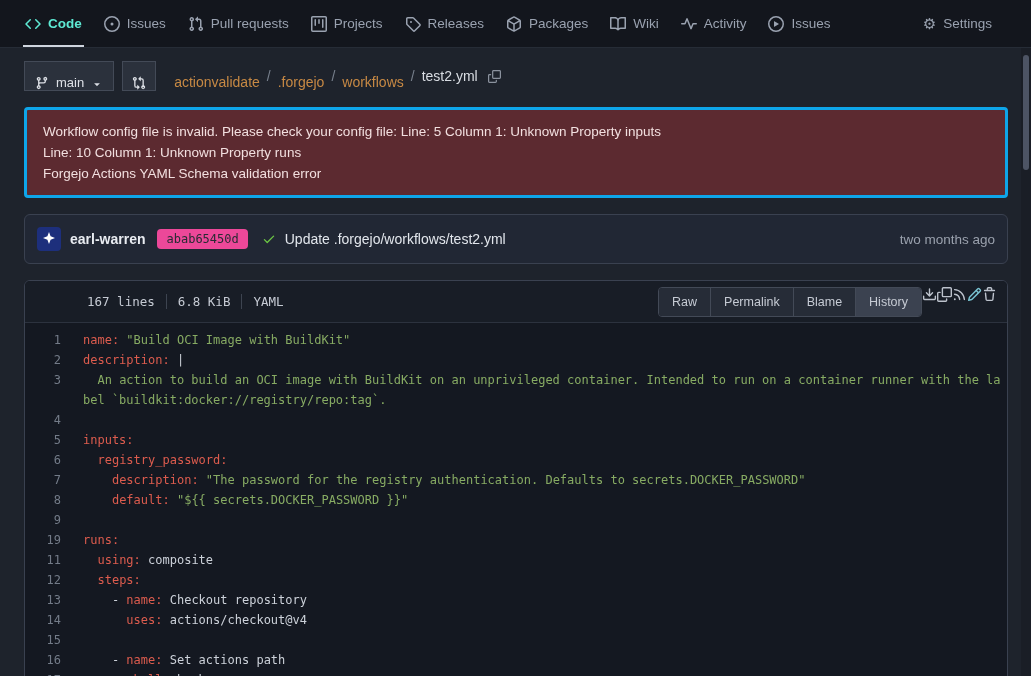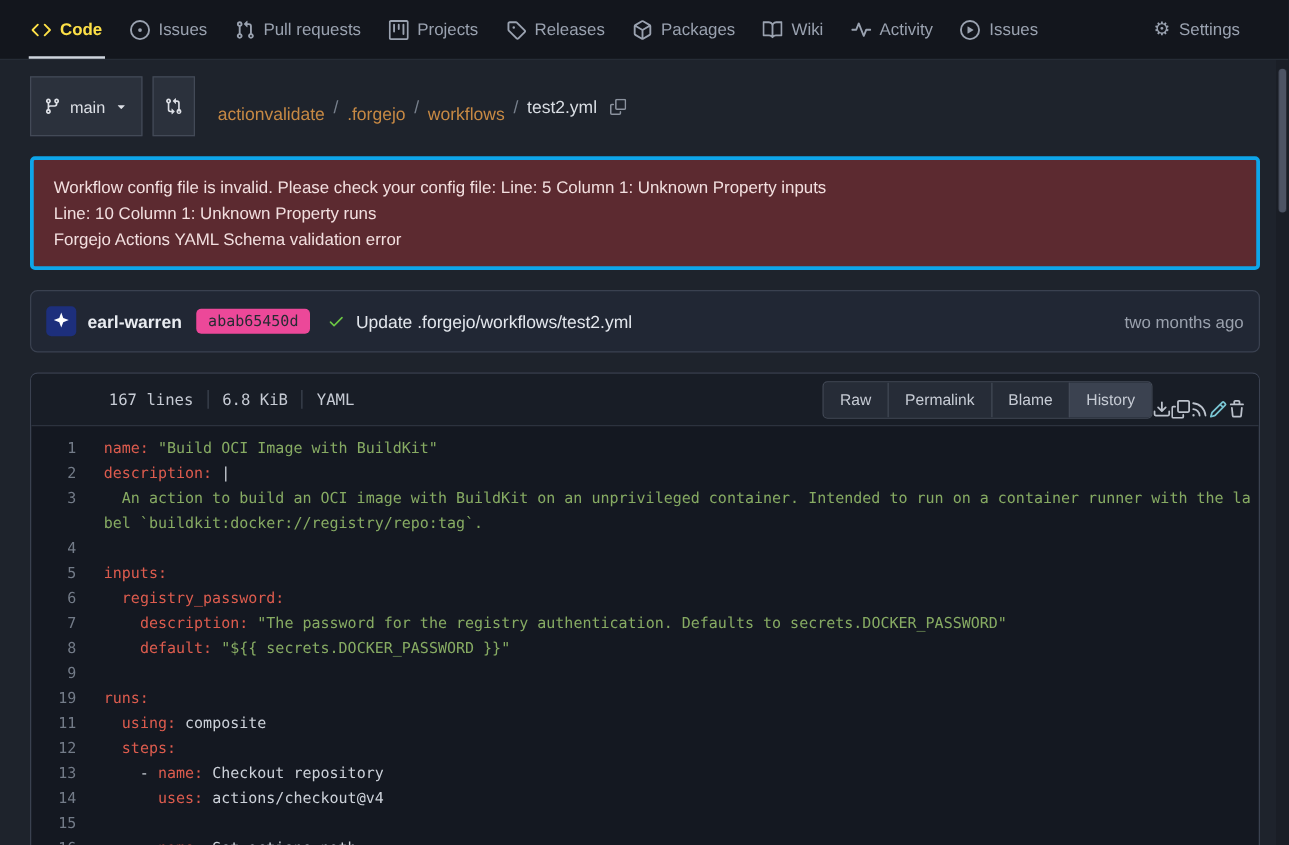--- a/index.html
+++ b/index.html
@@ -6,30 +6,30 @@
   html,body { width:1031px; height:676px; overflow:hidden; background:#1e232c;
               font-family:"Liberation Sans", sans-serif; }
   a { text-decoration:none; }
 
   
   .topnav { height:48px; background:#13161d; display:flex; align-items:stretch;
             padding:0 14px; border-bottom:1px solid #262c36; }
   .nav-item { display:flex; align-items:center; gap:7px; padding:0 11px;
               color:#9aa2b0; font-size:13.5px; cursor:pointer; position:relative; }
   .nav-item svg { width:16px; height:16px; flex:none; fill:currentColor; }
-  .nav-item.active { color:#fde047; font-weight:700; }
+  .nav-item.active { color:#5eead4; font-weight:700; }
   .nav-item.active::after { content:""; position:absolute; left:9px; right:9px; bottom:0;
                             height:2px; background:#cfd5de; }
   .nav-spacer { flex:1; }
   .glyph { font-size:15px; line-height:1; }
 
   
   .branch-bar { display:flex; align-items:center; margin:13px 23px 0 24px; gap:8px; }
   .btn { background:#2b313c; border:1px solid #434a57; border-radius:0; color:#dde0e6;
-         font-size:13px; display:inline-flex; align-items:center; gap:7px; height:48px;
+         font-size:13px; display:inline-flex; align-items:flex-end; gap:7px; height:30px;
          padding:0 10px; cursor:pointer; font-family:inherit; }
   .btn svg { width:14px; height:14px; fill:currentColor; }
   .compare-btn { width:34px; justify-content:center; }
   .breadcrumb { display:flex; align-items:center; gap:7px; font-size:14px;
                 margin-left:10px; color:#78808d; }
   .breadcrumb a { color:#c78944;margin-top:11px; }
   .breadcrumb .current { color:#d9dde3; }
   .copy-path { background:none; border:none; color:#8b929e; cursor:pointer;
                display:inline-flex; margin-left:3px; padding:0; }
   .copy-path svg { width:13px; height:13px; fill:currentColor; }
@@ -55,21 +55,21 @@
   .commit-time { margin-left:auto; color:#9aa1ad; font-size:13.5px; }
 
   
   .file-box { margin:16px 23px 0 24px; border:1px solid #3a4150; border-radius:6px;
               background:#141821; overflow:hidden; height:420px; }
   .file-header { height:42px; background:#181d26; border-bottom:1px solid #2c323e;
                  display:flex; align-items:center; padding:0 10px 0 15px; }
   .file-info { display:flex; align-items:center; gap:11px;
                font-family:"DejaVu Sans Mono", monospace; font-size:12.5px; color:#c6cbd4;margin-left:47px; }
   .file-info .divider { width:1px; height:15px; background:#3d4450; }
-  .file-actions { margin-left:auto; display:flex; align-items:flex-end; }
+  .file-actions { margin-left:auto; display:flex; align-items:flex-start; }
   .btn-group { display:flex; border:1px solid #434a57; border-radius:4px; overflow:hidden; }
   .btn-group button { background:#262c37; border:none; border-left:1px solid #434a57;
                       color:#c6cbd4; font-size:12.5px; padding:7px 13px; cursor:pointer;
                       font-family:inherit; }
   .btn-group button:first-child { border-left:none; }
   .btn-group button.hl { background:#3b4250; }
   .icon-btn { background:none; border:none; color:#bcc2cc; cursor:pointer;
               display:inline-flex; padding:0; }
   .icon-btn svg { width:15px; height:15px; fill:currentColor; }
   .icon-btn.edit { color:#79c4d2; }

